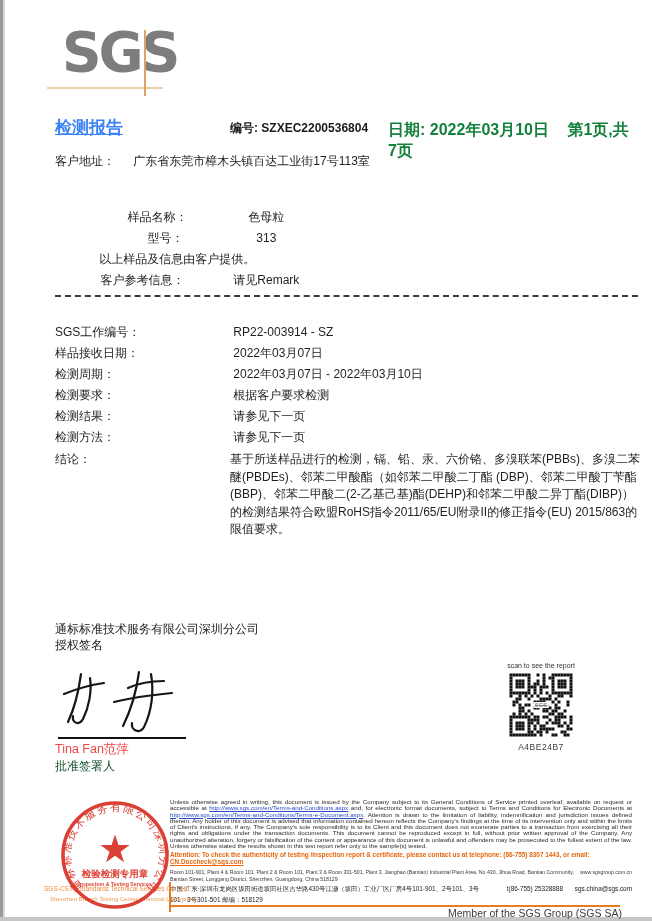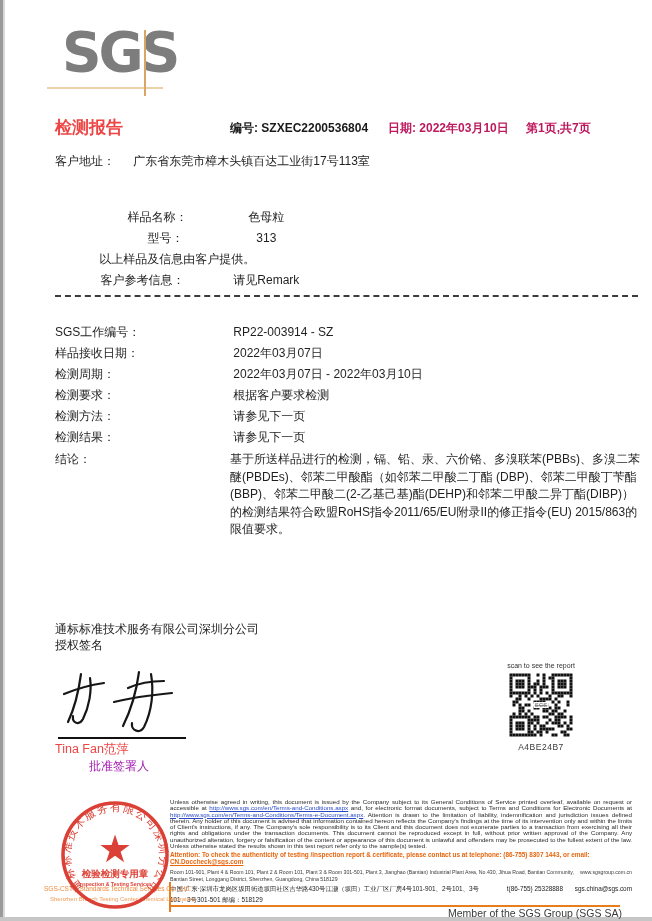--- a/index.html
+++ b/index.html
@@ -14,23 +14,23 @@
   .edge-bottom { position:absolute; left:0; top:917px; width:652px; height:4px; background:#c6c6c6; }
 
   
   .logo { position:absolute; left:62px; top:22px; font-size:55px; font-weight:bold;
           color:#7d7d7d; letter-spacing:-3px; line-height:60px; font-family:"DejaVu Sans",sans-serif; }
   .logo-hline { position:absolute; left:47px; top:87px; width:116px; height:2px; background:#ecd0a6; }
   .logo-vline { position:absolute; left:144px; top:30px; width:2px; height:66px; background:#d9a668; }
 
   
   .titlerow { position:absolute; left:55px; top:116px; width:575px; height:22px; }
-  .title    { position:absolute; left:0; top:0; font-size:17px; font-weight:bold; color:#ef4444; }
+  .title    { position:absolute; left:0; top:0; font-size:17px; font-weight:bold; color:#3b82f6;text-decoration:underline; }
   .repno    { position:absolute; left:175px; top:4px; font-size:12px; font-weight:bold; color:#1a1a1a;text-align:center; }
-  .daterow  { position:absolute; left:333px; top:4px; font-size:12px; font-weight:bold; color:#be185d; }
+  .daterow  { position:absolute; left:333px; top:4px; font-size:16px; font-weight:bold; color:#15803d; }
   .pageinfo { margin-left:14px; }
 
   
   .kv { font-size:12px; color:#1f1f1f; }
   .kv .row { height:22px; line-height:22px; white-space:nowrap; }
   .client-block { position:absolute; left:55px; top:150px; }
   .client-block .lbl { display:inline-block; width:75px; }
   .sample-block { position:absolute; left:55px; top:207px;text-align:center; }
   .sample-block .row { height:21px; line-height:21px; }
   .sample-block .lbl { display:inline-block; width:175px; }
@@ -41,21 +41,21 @@
   .job-block .lbl { display:inline-block; width:175px; }
   .concl-row { display:flex; margin-top:3px; }
   .concl-row .lbl { flex:none; width:175px; line-height:17px; }
   .concl-txt { width:410px; font-size:12px; line-height:17.5px; color:#1f1f1f; }
 
   
   .sig-co   { position:absolute; left:55px; top:621px; font-size:12px; line-height:16px; }
   .sig-svg  { position:absolute; left:58px; top:662px; }
   .sig-line { position:absolute; left:58px; top:737px; width:128px; height:0; border-top:2px solid #111; }
   .sig-name { position:absolute; left:55px; top:741px; font-size:12.5px; color:#ef4444; }
-  .sig-role { position:absolute; left:55px; top:758px; font-size:12px; color:#a21caf;margin-left:34px; }
+  .sig-role { position:absolute; left:55px; top:758px; font-size:12px; color:#14532d; }
 
   
   .qr-block { position:absolute; left:498px; top:661px; width:86px; text-align:center; }
   .qr-caption { font-size:7px; color:#333; line-height:9px; }
   .qr-box { position:relative; width:66px; height:66px; margin:2px auto 0 auto; background:#fff; }
   .qr-center-label { position:absolute; left:50%; top:50%; transform:translate(-50%,-50%);
       background:#fff; font-size:6px; font-weight:bold; color:#8a8a8a; padding:0 1px;
       text-decoration:line-through; }
   .qr-code-text { font-size:8.5px; color:#3a3a3a; margin-top:4px; letter-spacing:.5px; }
 
@@ -142,25 +142,25 @@
     </div>
     <div class="row">
       <span class="lbl">检测周期：</span>
       <span>2022年03月07日 - 2022年03月10日</span>
     </div>
     <div class="row">
       <span class="lbl">检测要求：</span>
       <span>根据客户要求检测</span>
     </div>
     <div class="row">
+      <span class="lbl">检测结果：</span>
+      <span>请参见下一页</span>
+    </div>
+    <div class="row">
       <span class="lbl">检测方法：</span>
-      <span>请参见下一页</span>
-    </div>
-    <div class="row">
-      <span class="lbl">检测结果：</span>
       <span>请参见下一页</span>
     </div>
     <div class="concl-row">
       <span class="lbl">结论：</span>
       <span class="concl-txt">基于所送样品进行的检测，镉、铅、汞、六价铬、多溴联苯(PBBs)、多溴二苯醚(PBDEs)、邻苯二甲酸酯（如邻苯二甲酸二丁酯 (DBP)、邻苯二甲酸丁苄酯(BBP)、邻苯二甲酸二(2-乙基己基)酯(DEHP)和邻苯二甲酸二异丁酯(DIBP)）的检测结果符合欧盟RoHS指令2011/65/EU附录II的修正指令(EU) 2015/863的限值要求。</span>
     </div>
   </div>
 
   <div class="sig-co">
     <div>通标标准技术服务有限公司深圳分公司</div>

